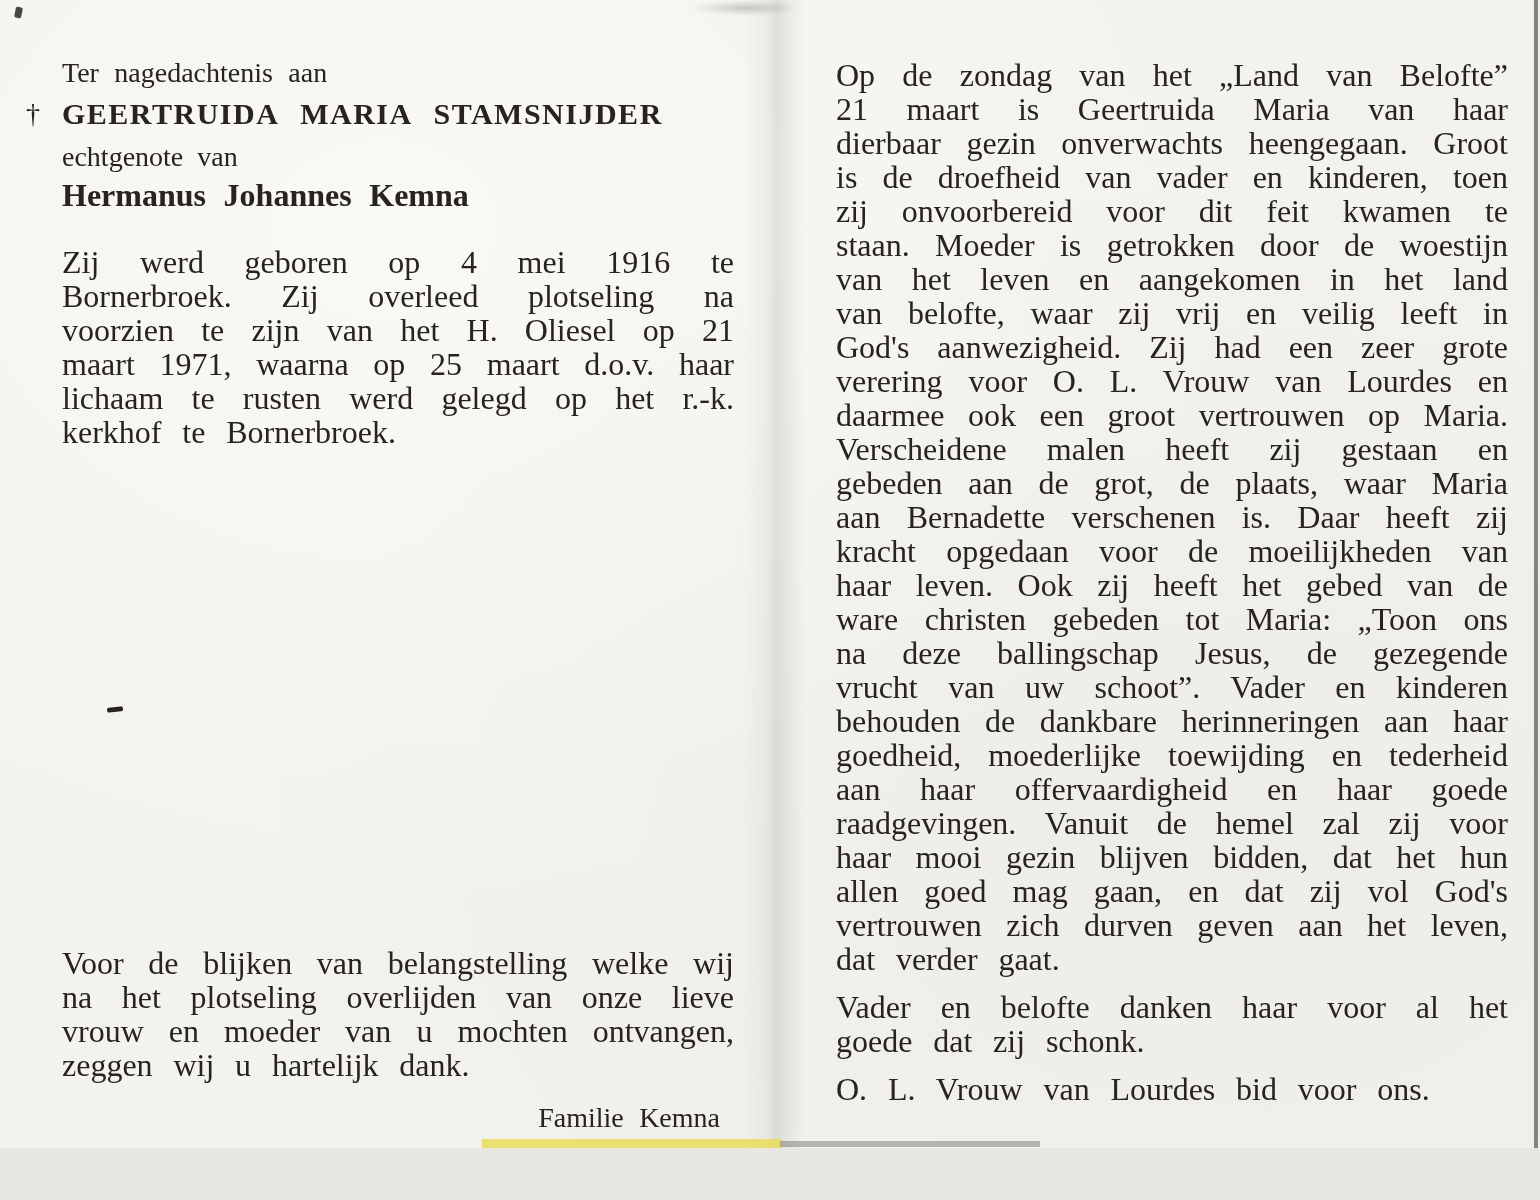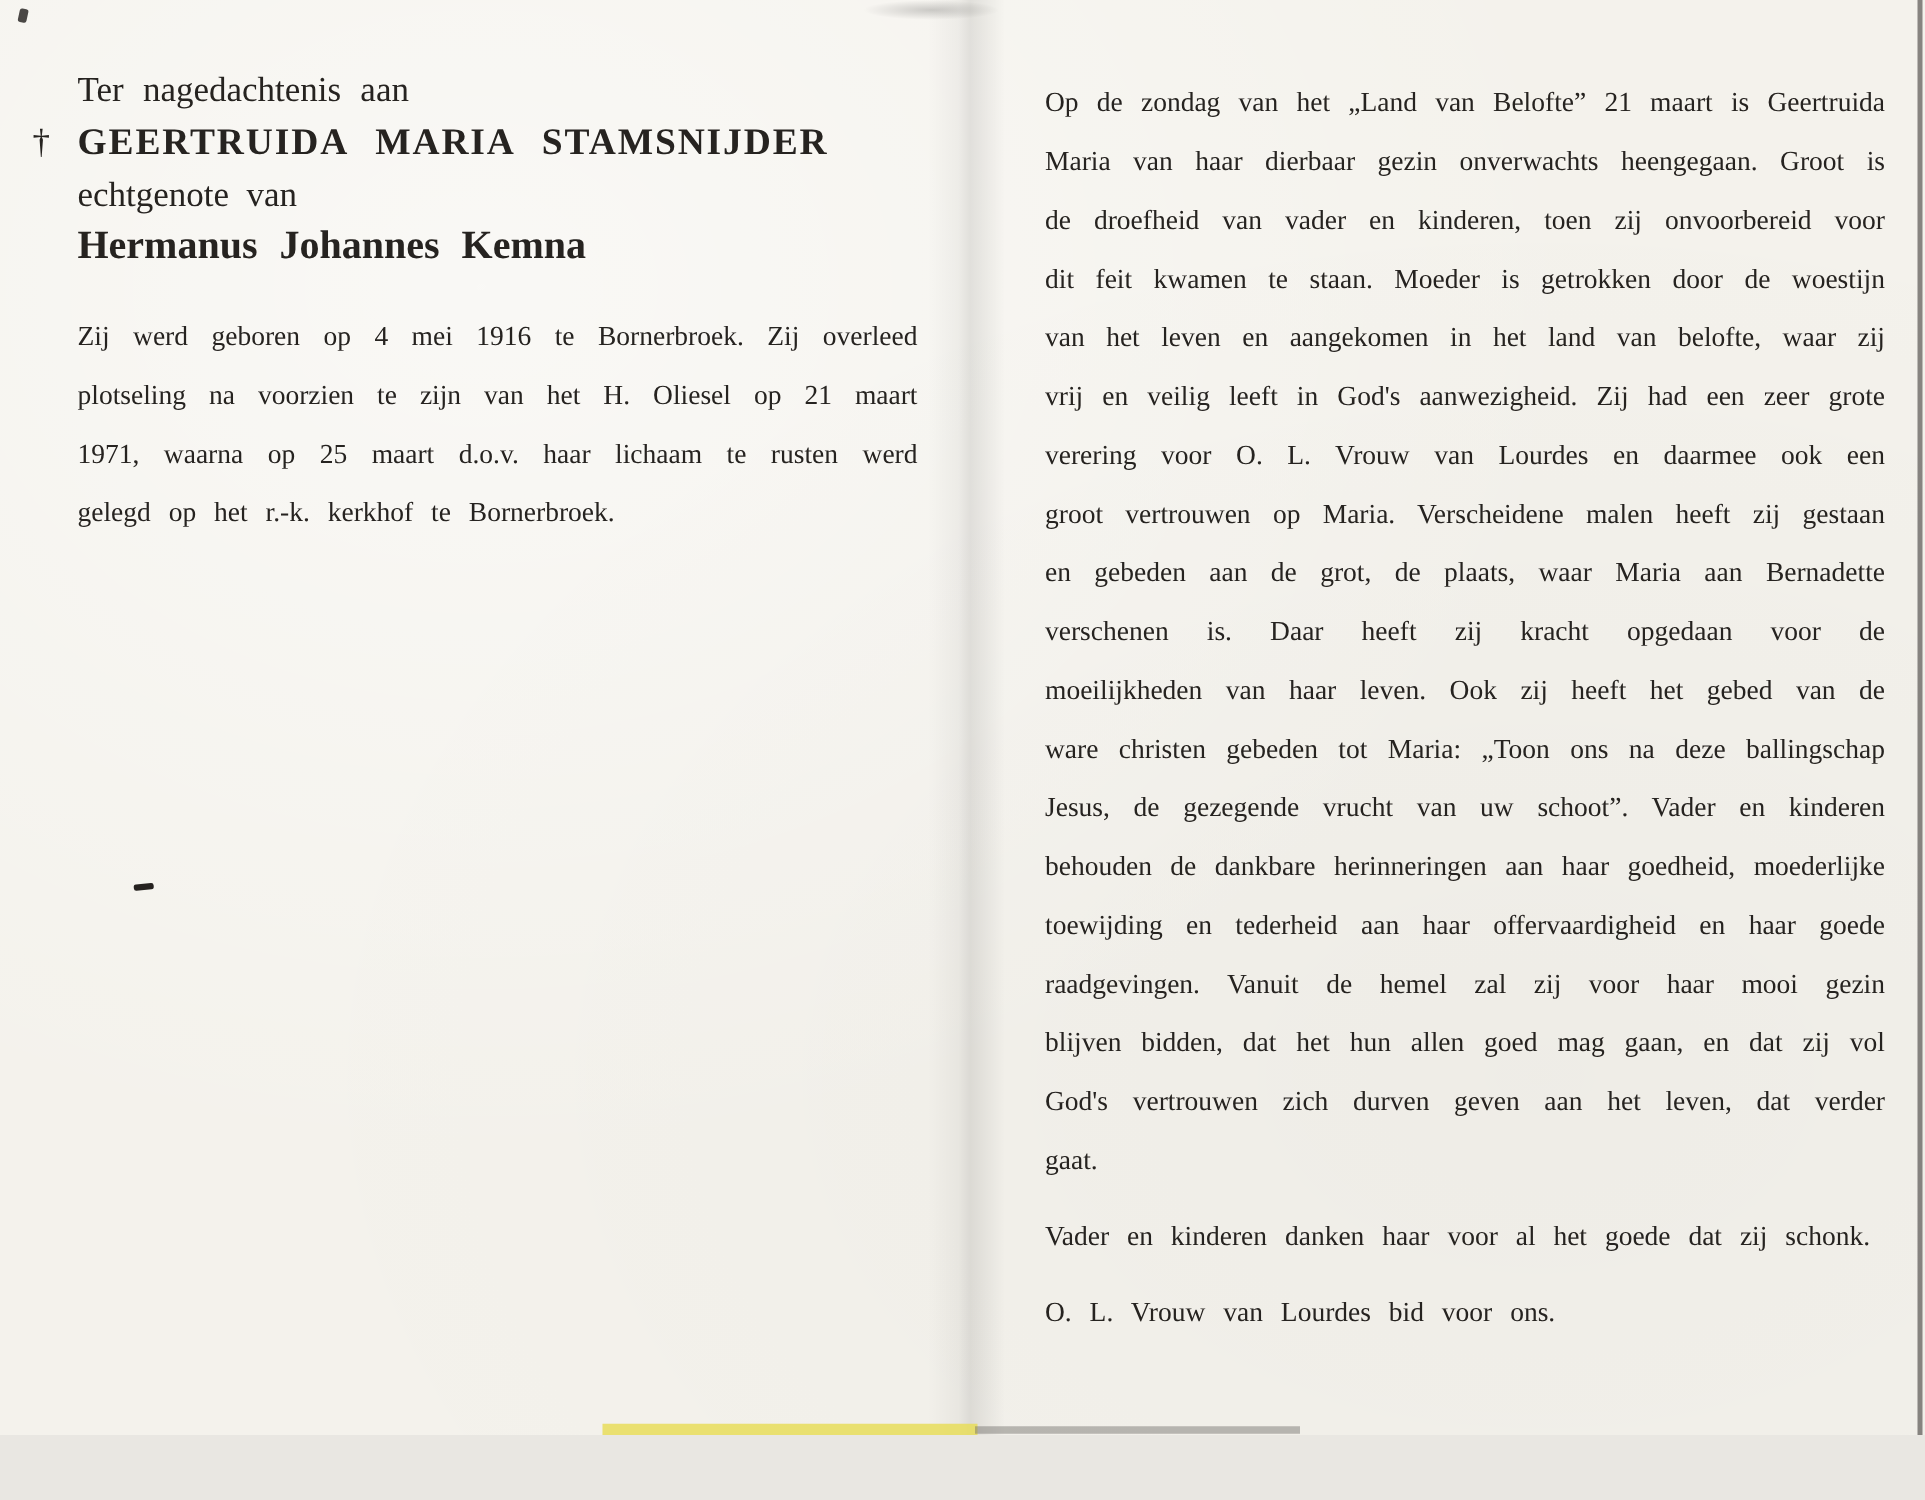--- a/index.html
+++ b/index.html
@@ -21,22 +21,22 @@
   }
   .col {
     position: absolute;
     width: 672px;
   }
   .col-left-top  { left: 62px;  top: 56px; }
   .col-left-bottom { left: 62px; top: 946px; }
   .col-right { left: 836px; top: 58px; }
 
   .body-text {
-    font-size: 22px;
-    line-height: 47px;
+    font-size: 32px;
+    line-height: 34px;
     text-align: justify;
     word-spacing: 0.40em;
   }
   .dedication {
     font-size: 28px;
     line-height: 34px;
     word-spacing: 0.30em;
   }
   .name-row {
     position: relative;
@@ -144,20 +144,24 @@
     <div class="dedication">Ter nagedachtenis aan</div>
     <div class="name-row">
       <span class="cross">†</span>
       <span class="deceased-name">GEERTRUIDA MARIA STAMSNIJDER</span>
     </div>
     <div class="spouse-intro">echtgenote van</div>
     <div class="spouse-name">Hermanus Johannes Kemna</div>
     <div class="body-text biography">Zij werd geboren op 4 mei 1916 te Bornerbroek. Zij overleed plotseling na voorzien te zijn van het H. Oliesel op 21 maart 1971, waarna op 25 maart d.o.v. haar lichaam te rusten werd gelegd op het r.-k. kerkhof te Bornerbroek.</div>
   </div>
 
+  <div class="col col-left-bottom">
+    <div class="body-text">Voor de blijken van belangstelling welke wij na het plotseling overlijden van onze lieve vrouw en moeder van u mochten ontvangen, zeggen wij u hartelijk dank.</div>
+    <div class="signature">Familie Kemna</div>
+  </div>
 
   <div class="col col-right">
     <div class="body-text para">Op de zondag van het „Land van Belofte” 21 maart is Geertruida Maria van haar dierbaar gezin onverwachts heengegaan. Groot is de droefheid van vader en kinderen, toen zij onvoorbereid voor dit feit kwamen te staan. Moeder is getrokken door de woestijn van het leven en aangekomen in het land van belofte, waar zij vrij en veilig leeft in God's aanwezigheid. Zij had een zeer grote verering voor O. L. Vrouw van Lourdes en daarmee ook een groot vertrouwen op Maria. Verscheidene malen heeft zij gestaan en gebeden aan de grot, de plaats, waar Maria aan Bernadette verschenen is. Daar heeft zij kracht opgedaan voor de moeilijkheden van haar leven. Ook zij heeft het gebed van de ware christen gebeden tot Maria: „Toon ons na deze ballingschap Jesus, de gezegende vrucht van uw schoot”. Vader en kinderen behouden de dankbare herinneringen aan haar goedheid, moederlijke toewijding en tederheid aan haar offervaardigheid en haar goede raadgevingen. Vanuit de hemel zal zij voor haar mooi gezin blijven bidden, dat het hun allen goed mag gaan, en dat zij vol God's vertrouwen zich durven geven aan het leven, dat verder gaat.</div>
-    <div class="body-text para">Vader en kinderen danken haar voor al het goede dat zij schonk.</div>
+    <div class="body-text para">Vader en belofte danken haar voor al het goede dat zij schonk.</div>
     <div class="body-text para">O. L. Vrouw van Lourdes bid voor ons.</div>
   </div>
 
 </div>
 
 </body></html>

